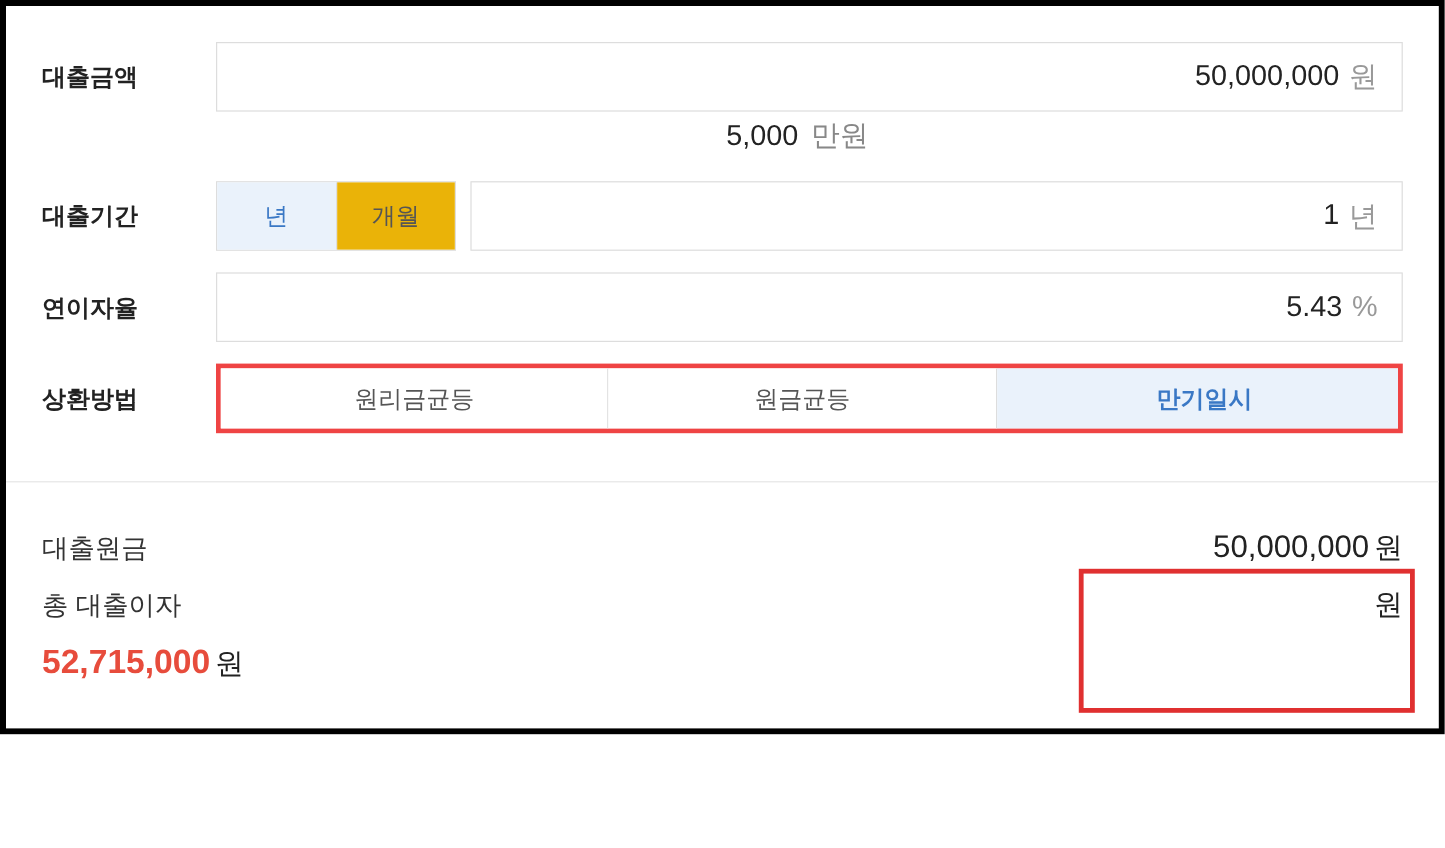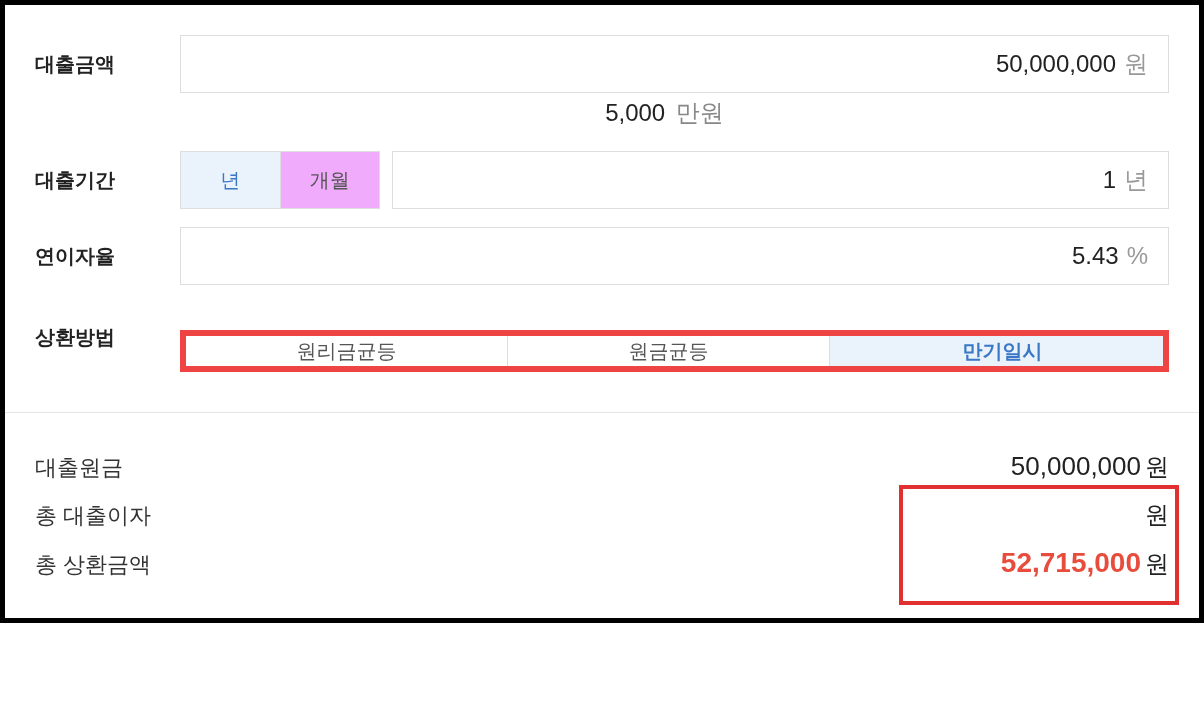--- a/index.html
+++ b/index.html
@@ -92,38 +92,37 @@
       width: 200px;
       flex-shrink: 0;
     }
     .toggle-btn {
       flex: 1;
       display: flex;
       align-items: center;
       justify-content: center;
       font-size: 20px;
       color: #555;
-      background: #f0abfc;
+      background: #eab308;
       cursor: pointer;
       border-right: 1px solid #ddd;
     }
     .toggle-btn:last-child {
       border-right: none;
     }
     .toggle-btn.active {
       background: #eaf2fb;
       color: #3a78c5;
       font-weight: 500;
     }
     .repay-group {
       flex: 1;
       display: flex;
-      border: 6px solid #ef4444;
-      height: 42px;
-      margin-top: 27px;
+      border: 4px solid #ef4444;
+      height: 58px;
     }
     .repay-btn {
       flex: 1;
       display: flex;
       align-items: center;
       justify-content: center;
       font-size: 20px;
       color: #555;
       background: #fff;
       cursor: pointer;
@@ -262,21 +261,20 @@
     </div>
 
     <div class="result-row">
       <div class="result-label">총 대출이자</div>
       <div class="result-value-wrap">
         <span class="result-unit">원</span>
       </div>
     </div>
 
     <div class="result-row result-total">
-      <div class="result-label">총 상환금액</div>
       <div class="result-value-wrap">
         <span>52,715,000</span>
         <span class="result-unit">원</span>
       </div>
     </div>
 
     <div class="highlight-box"></div>
 
   </div>
 

